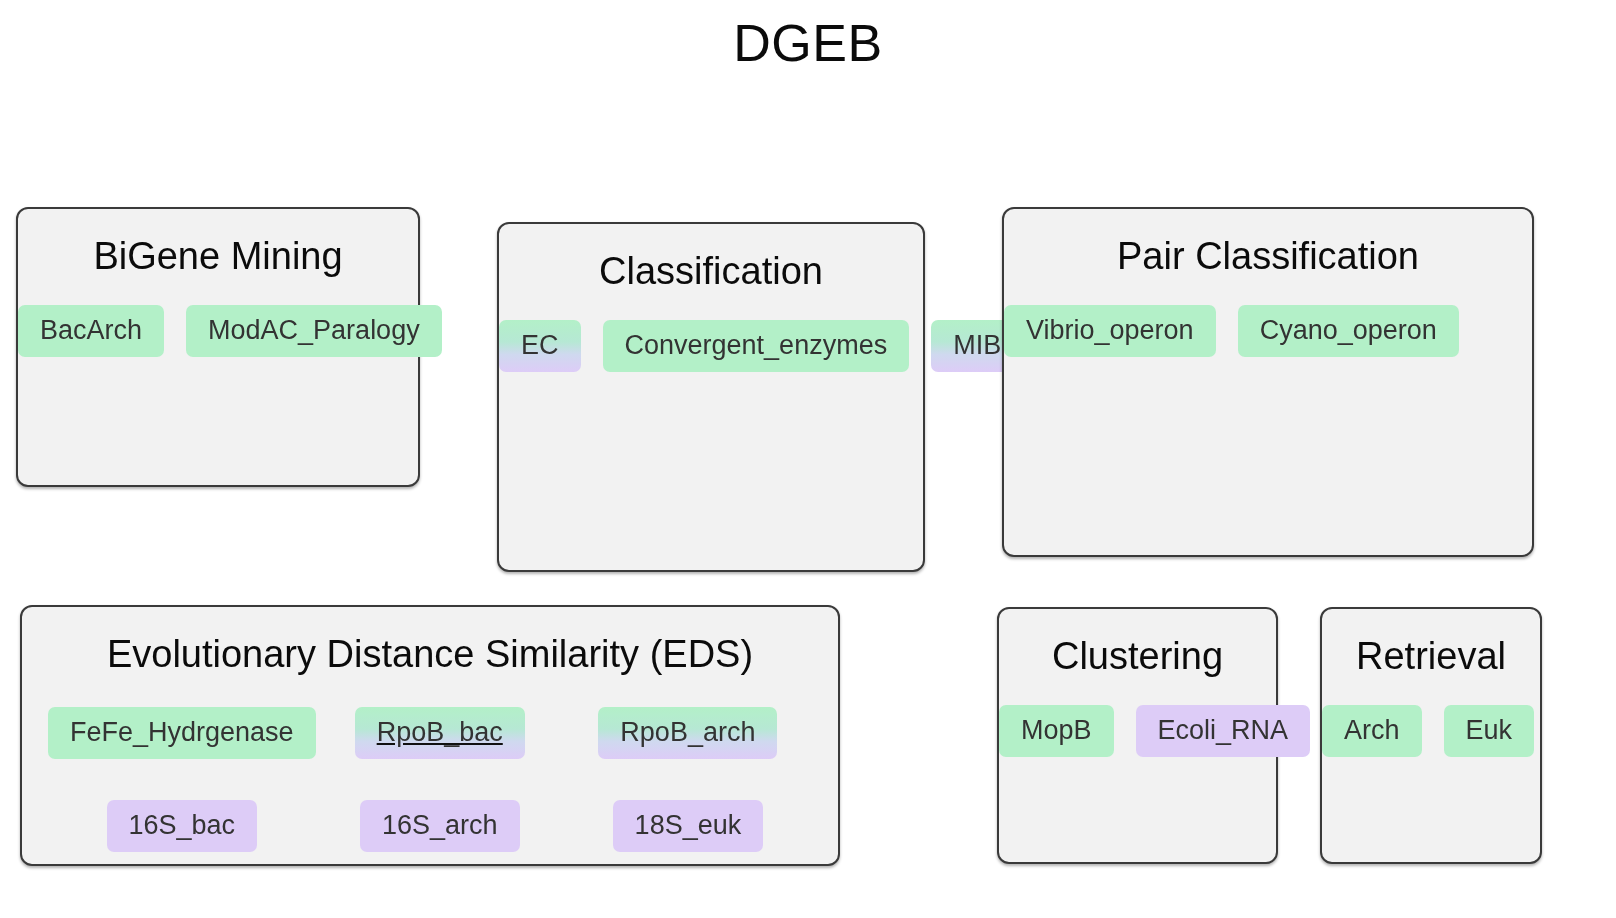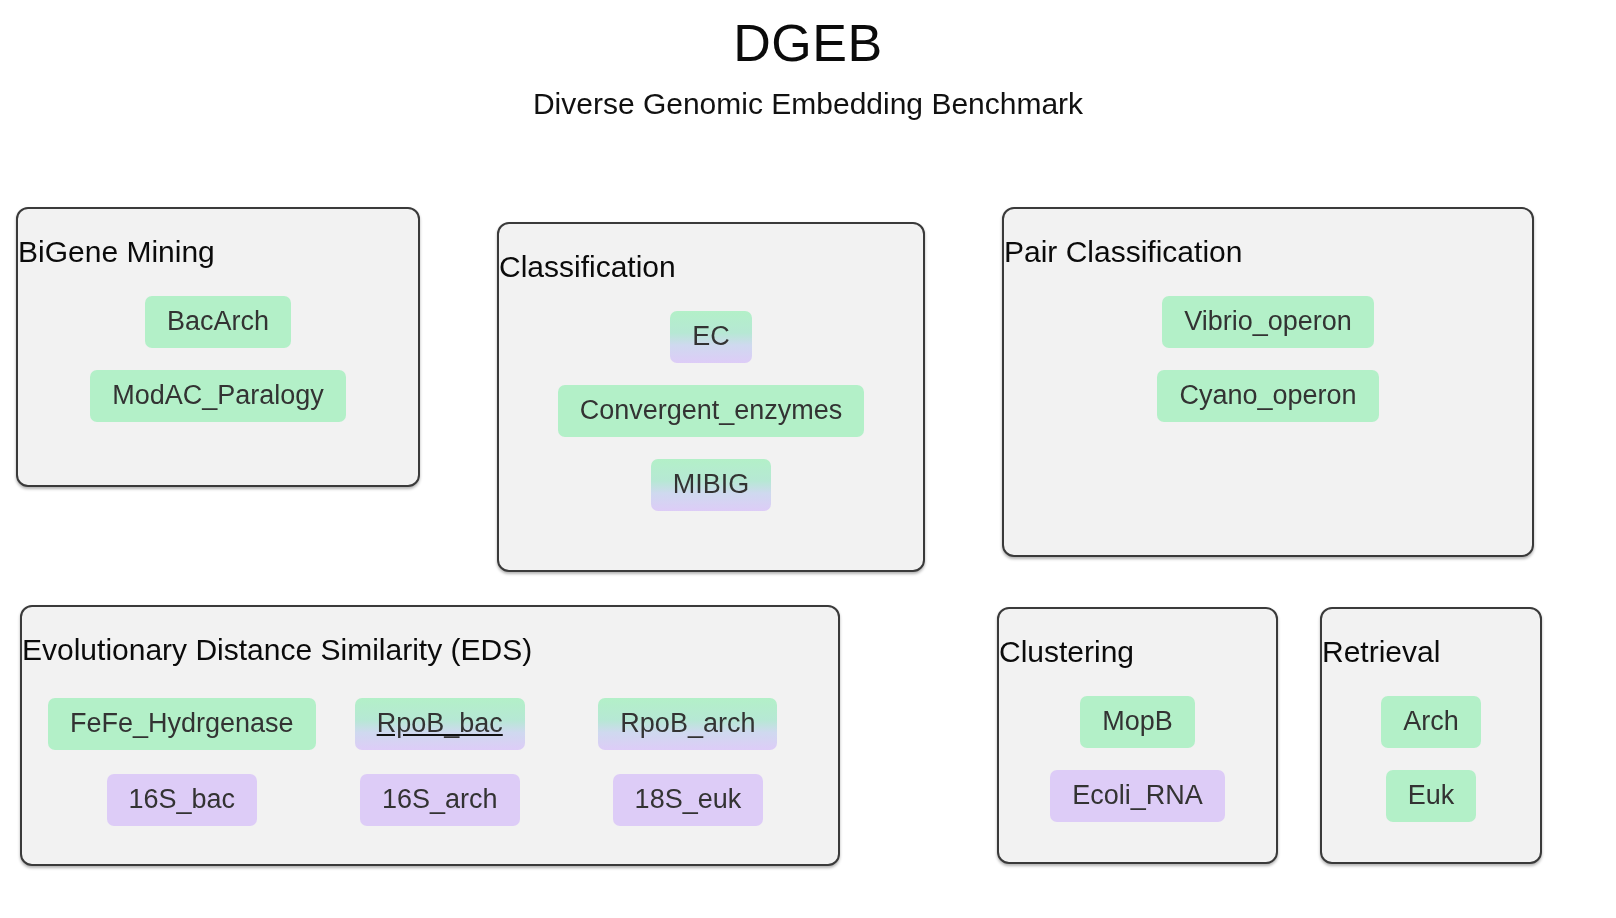--- a/index.html
+++ b/index.html
@@ -30,21 +30,22 @@
   
   .panel{
     position:absolute;
     background:#f2f2f2;
     border:2px solid #3a3a3a;
     border-radius:12px;
     box-sizing:border-box;
     box-shadow:0 2px 3px rgba(0,0,0,.30);
   }
   .panel-title{
-    font-size:30px;
+    text-align:center;
+    font-size:38px;
     font-weight:400;
     color:#0b0b0b;
     margin:0;
     padding-top:26px;
     line-height:1.15;
     white-space:nowrap;
   }
 
   
   .pill{
@@ -59,31 +60,31 @@
     box-sizing:border-box;
     white-space:nowrap;
   }
   .pill.green{ background:#b3f0c8; }
   .pill.purple{ background:#ddccf7; }
   .pill.both{ background:linear-gradient(180deg,#b3f0c8 0%, #b6e8d4 42%, #cfd9ef 66%, #ddccf7 100%); }
 
   
   .pill-stack{
     display:flex;
-    flex-direction:column;
+    flex-direction:row;
     align-items:center;
     gap:22px;
     margin-top:26px;
   }
 
   
   .eds-grid{
     display:grid;
     grid-template-columns:repeat(3,1fr);
-    row-gap:24px;
+    row-gap:41px;
     margin-top:30px;
     padding:0 26px;
     box-sizing:border-box;
   }
   .eds-cell{ display:flex; }
   .eds-cell.r1{ justify-content:flex-start; }
   .eds-cell.r1.c2{ justify-content:center;text-decoration:underline; }
   .eds-cell.r1.c3{ justify-content:center; }
   .eds-cell.r2{ justify-content:center; }
 
@@ -93,21 +94,20 @@
   #panel-pair            { left:1002px; top:207px; width:532px;  height:350px; }
   #panel-eds             { left:20px;   top:605px; width:820px;  height:261px; }
   #panel-clustering      { left:997px;  top:607px; width:281px;  height:257px; }
   #panel-retrieval       { left:1320px; top:607px; width:222px;  height:257px; }
 </style>
 </head>
 <body>
 
 <div id="header">
   <h1 id="main-title">DGEB</h1>
-  <div id="subtitle">Diverse Genomic Embedding Benchmark</div>
 </div>
 
 <div class="panel" id="panel-bigene">
   <div class="panel-title">BiGene Mining</div>
   <div class="pill-stack">
     <div class="pill green">BacArch</div>
     <div class="pill green">ModAC_Paralogy</div>
   </div>
 </div>
 

